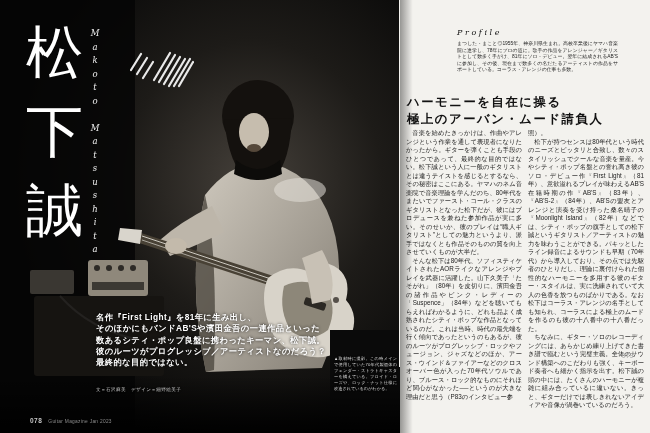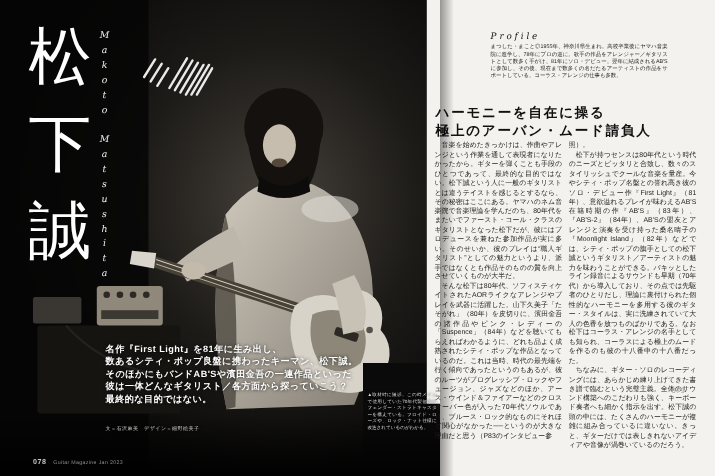--- a/index.html
+++ b/index.html
@@ -33,21 +33,21 @@
   }
   .photo-caption{
     position:absolute;left:334px;top:356px;width:63px;z-index:5;
     color:#dedede;font-size:4.2px;line-height:6px;text-align:justify;
     text-shadow:0 0 2px rgba(0,0,0,.9);
   }
   .footer-left{position:absolute;left:30px;bottom:9px;z-index:5;display:flex;align-items:baseline;gap:6px;}
   .footer-left .pageno{color:#c7c7c7;font-size:6.5px;font-weight:bold;letter-spacing:.5px;}
   .footer-left .issue{color:#8d8d8d;font-size:4.8px;letter-spacing:.3px;}
   
-  .page-right{position:absolute;left:388px;top:0;width:250px;height:367px;background:#f3f2ee;color:#1d1d1d;}
+  .page-right{position:absolute;left:399px;top:0;width:250px;height:367px;background:#f3f2ee;color:#1d1d1d;}
   .gutter-shadow{
     position:absolute;left:400px;top:0;width:16px;height:433px;z-index:6;pointer-events:none;
     background:linear-gradient(90deg,rgba(0,0,0,.38),rgba(0,0,0,0) 80%);
   }
   .profile-block{position:absolute;left:58px;top:28px;width:161px;}
   .profile-heading{
     font-family:"DejaVu Serif",serif;font-style:italic;font-size:8px;
     letter-spacing:2.6px;color:#111;margin-bottom:4px;
   }
   .profile-text{font-size:4.9px;line-height:6.6px;text-align:justify;color:#222;}
@@ -143,23 +143,23 @@
     <div class="kanji-title">
       <span>松</span>
       <span>下</span>
       <span>誠</span>
     </div>
 
     <div class="romaji">Makoto Matsushita</div>
 
     <div class="lede">
       <div class="lede-line">名作『First Light』を81年に生み出し、</div>
+      <div class="lede-line">そのほかにもバンドAB'Sや濱田金吾の一連作品といった</div>
       <div class="lede-line">数あるシティ・ポップ良盤に携わったキーマン、松下誠。</div>
-      <div class="lede-line">そのほかにもバンドAB'Sや濱田金吾の一連作品といった</div>
-      <div class="lede-line">彼は一体どんなギタリスト／各方面から探っていこう？</div>
+      <div class="lede-line">彼のルーツがプログレッシブ／アーティストなのだろう？</div>
       <div class="lede-line">最終的な目的ではない。</div>
     </div>
 
     <div class="credit">文＝石沢麻美　デザイン＝細野絵美子</div>
 
     <div class="photo-caption">▲取材時に撮影。この時メインで使用していた70年代製個体のフェンダー・ストラトキャスターを構えている。フロイド・ローズや、ロック・ナット仕様に改造されているのがわかる。</div>
 
     <div class="footer-left">
       <span class="pageno">078</span>
       <span class="issue">Guitar Magazine Jan 2023</span>

